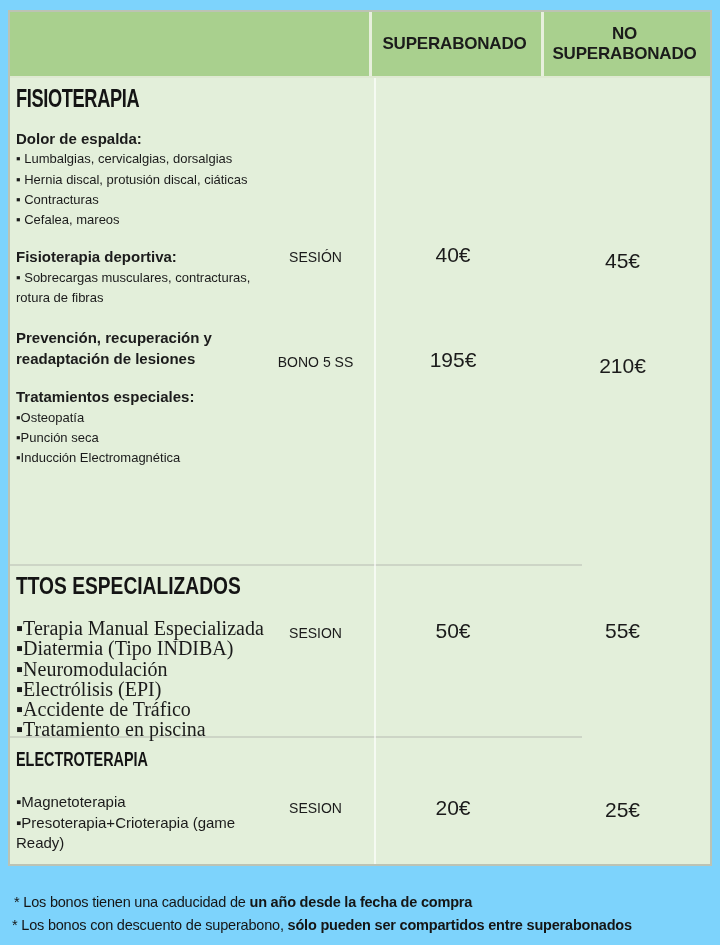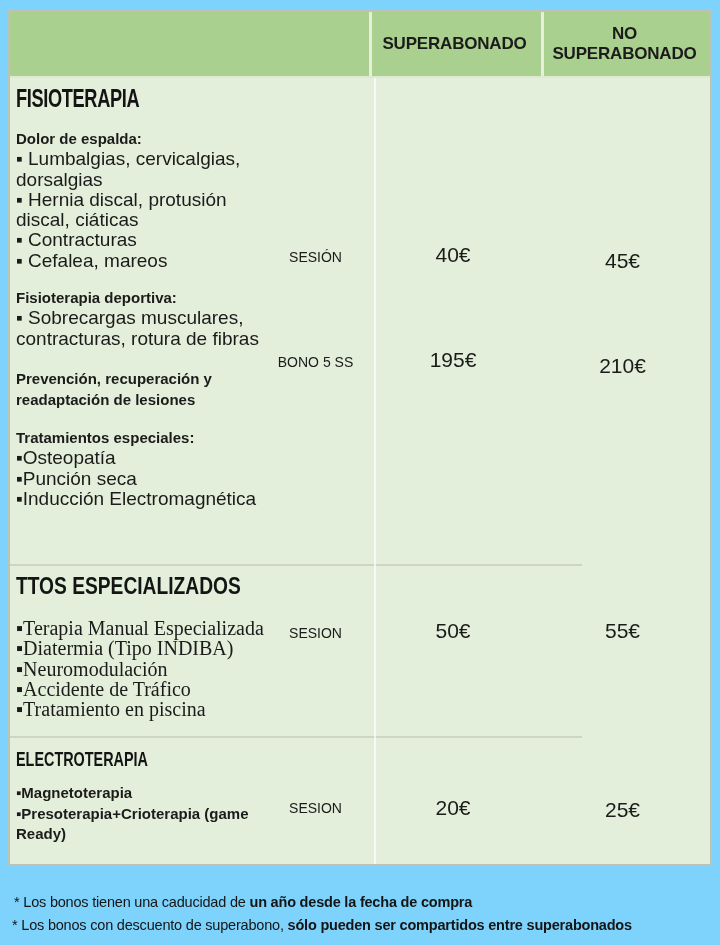--- a/index.html
+++ b/index.html
@@ -58,26 +58,26 @@
   .sec-title {
     margin:0; font-weight:bold; color:#141414;
     transform-origin:0 50%;
     white-space:nowrap;
   }
   .t-fisio   { padding-top:5px; font-size:26px; line-height:30px; transform:scaleX(0.70); letter-spacing:-0.5px; }
   .t-ttos    { padding-top:7px; font-size:24px; line-height:26px; transform:scaleX(0.80); }
   .t-electro { padding-top:9px; font-size:20px; line-height:24px; transform:scaleX(0.72); }
   .g-head { margin:0; font-weight:bold; font-size:15px; line-height:20.3px; }
   .g-head.two-line { line-height:21px; }
-  .g-item { font-size:19px; line-height:20.3px; }
+  .g-item { font-size:13px; line-height:20.3px; }
   .mt16 { margin-top:16px; } .mt17 { margin-top:17px; }
   .mt18 { margin-top:18px; } .mt19 { margin-top:19px; }
   .items-ttos { margin-top:19px; }
   .items-ttos .g-item { font-size:20px; line-height:20.3px;font-family:Liberation Serif, serif; }
-  .items-electro { margin-top:12px; width:238px;font-weight:bold; }
+  .items-electro { margin-top:21px; width:238px; }
   .items-electro .g-item { font-size:15px; line-height:20.5px; }
   
   .lbl {
     position:absolute; left:244px; width:123px;
     text-align:center;
     font-weight:normal; font-size:14px; line-height:18px;
     z-index:2;
   }
   .price {
     position:absolute;
@@ -144,20 +144,21 @@
       <div class="price c4" style="top:275px">210€</div>
     </section>
 
     <section class="sec sec-ttos">
       <div class="desc" style="width:252px">
         <h2 class="sec-title t-ttos">TTOS ESPECIALIZADOS</h2>
         <div class="items-ttos">
           <div class="g-item">▪Terapia Manual Especializada</div>
           <div class="g-item">▪Diatermia (Tipo INDIBA)</div>
           <div class="g-item">▪Neuromodulación</div>
+          <div class="g-item">▪Electrólisis (EPI)</div>
           <div class="g-item">▪Accidente de Tráfico</div>
           <div class="g-item">▪Tratamiento en piscina</div>
         </div>
       </div>
 
       <div class="lbl" style="top:58px">SESION</div>
       <div class="price c3" style="top:52px">50€</div>
       <div class="price c4" style="top:52px">55€</div>
     </section>
 

